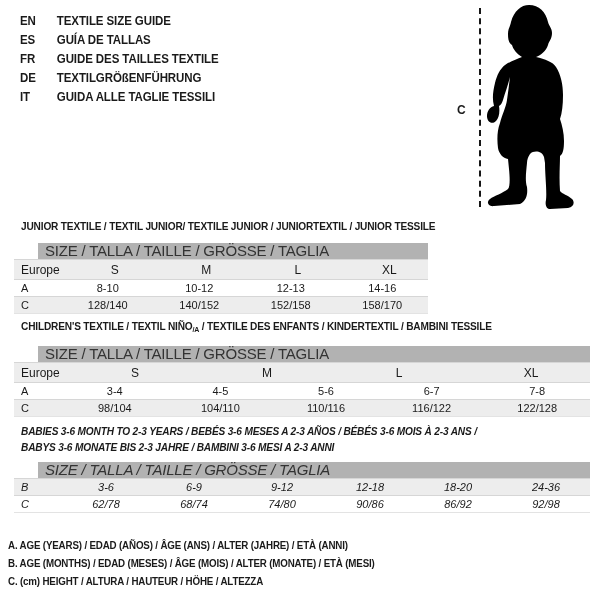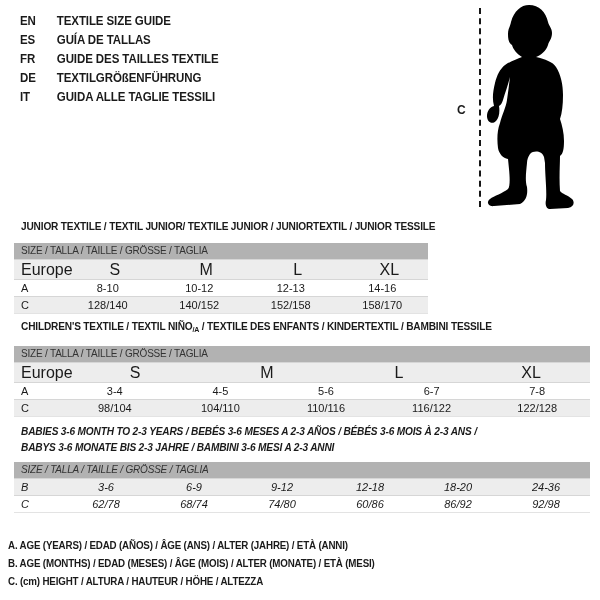--- a/index.html
+++ b/index.html
@@ -22,25 +22,25 @@
   .sec-title{
     font-weight:bold;font-size:11.5px;line-height:13px;letter-spacing:-.2px;white-space:nowrap;
     transform:scaleX(.88);transform-origin:0 50%;padding-left:8px;margin-bottom:10px;
   }
   .sec-title .subscript{font-size:8px;vertical-align:-2px;}
   .sec-title.two-line{line-height:16px;margin-bottom:7px;}
   
   .size-table{width:576px;border-bottom:1px solid #e3e3e3;}
   .size-table.narrow{width:414px;}
   .size-band{
-    background:var(--band,#b2b2b2);color:#333333;font-size:10px;letter-spacing:-.2px;
-    height:16px;line-height:16px;padding-left:7px;box-sizing:border-box;
+    background:var(--band,#b2b2b2);color:#333333;font-size:15px;letter-spacing:-.2px;
+    height:16px;line-height:16px;padding-left:7px;box-sizing:border-box;margin-left:24px;
   }
   .trow{display:flex;align-items:center;height:16px;font-size:11px;}
-  .trow.head{height:19px;font-size:16px;gap:14px;}
+  .trow.head{height:19px;font-size:12px;gap:14px;}
   .trow:not(:first-of-type){border-top:1px solid #d6d6d6;}
   .trow:nth-of-type(even){background:var(--rowalt,#ededed);}
   .tlabel{width:48px;padding-left:7px;box-sizing:border-box;}
   .tcell{flex:1;text-align:center;}
   
   .footnotes{position:absolute;left:8px;top:536px;}
   .footnote{font-weight:bold;font-size:11.5px;line-height:18px;letter-spacing:-.2px;white-space:nowrap;
     transform:scaleX(.85);transform-origin:0 50%;}
 </style>
 </head>
@@ -160,21 +160,21 @@
         <div class="tcell">9-12</div>
         <div class="tcell">12-18</div>
         <div class="tcell">18-20</div>
         <div class="tcell">24-36</div>
       </div>
       <div class="trow">
         <div class="tlabel">C</div>
         <div class="tcell">62/78</div>
         <div class="tcell">68/74</div>
         <div class="tcell">74/80</div>
-        <div class="tcell">60/86</div>
+        <div class="tcell">90/86</div>
         <div class="tcell">86/92</div>
         <div class="tcell">92/98</div>
       </div>
     </div>
 </div>
 
 <div class="footnotes">
   <div class="footnote">A. AGE (YEARS) / EDAD (AÑOS) / ÂGE (ANS) / ALTER (JAHRE) / ETÀ (ANNI)</div>
   <div class="footnote">B. AGE (MONTHS) / EDAD (MESES) / ÂGE (MOIS) / ALTER (MONATE) / ETÀ (MESI)</div>
   <div class="footnote">C. (cm) HEIGHT / ALTURA / HAUTEUR / HÖHE / ALTEZZA</div>

